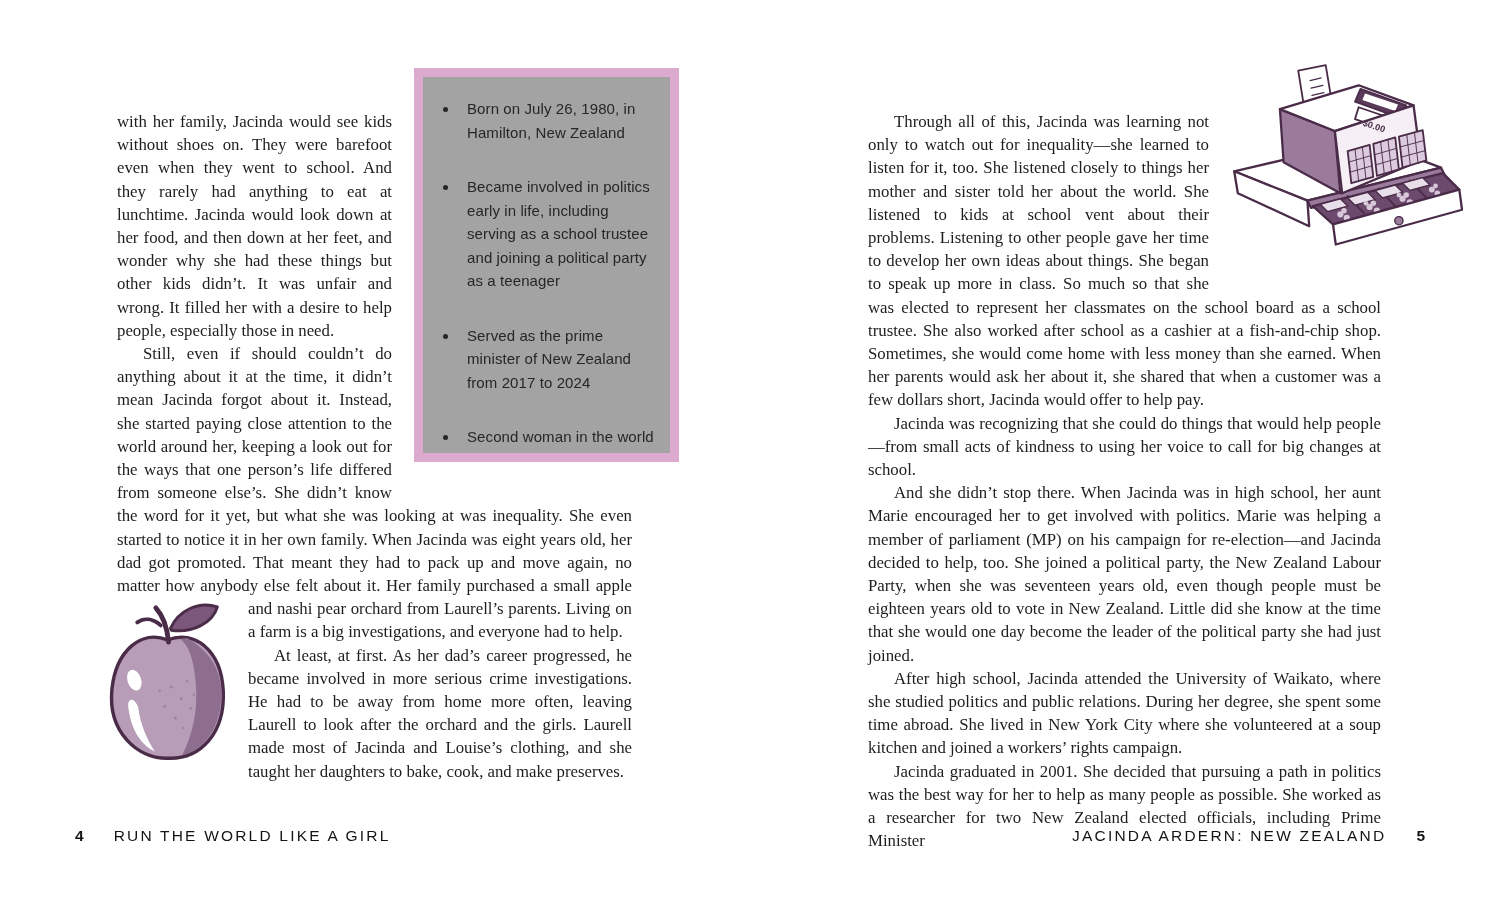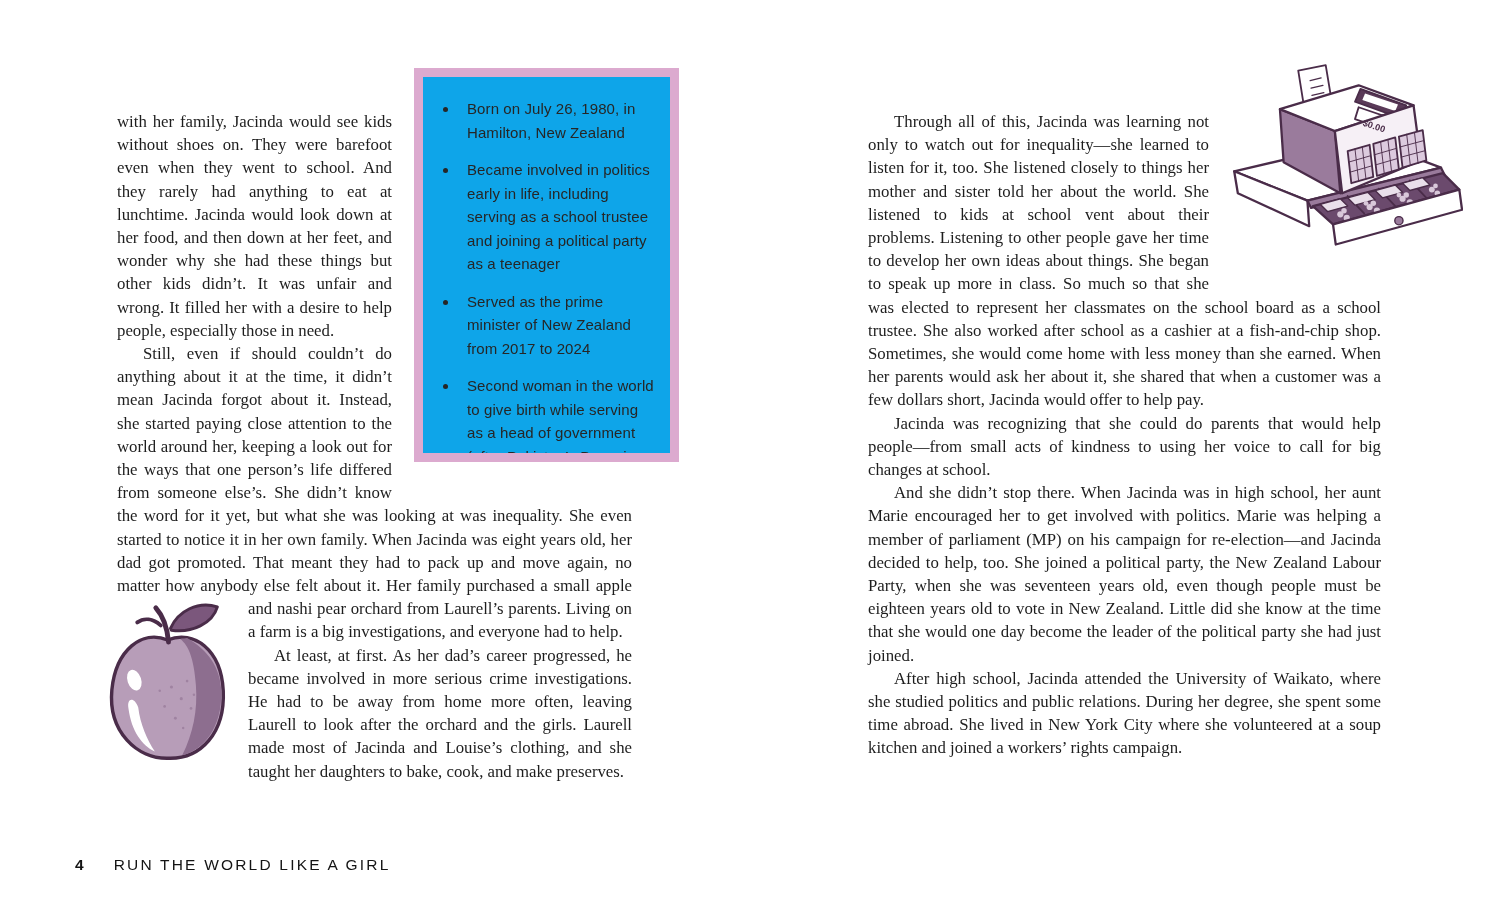--- a/index.html
+++ b/index.html
@@ -18,52 +18,52 @@
   .page-right { left: 868px; width: 513px; }
   .para { margin: 0; }
   .para.indent { text-indent: 26px; }
   b { font-weight: 400; }
 
   
   .fact-box {
     float: right;
     width: 265px; height: 394px;
     margin: -42px -47px 34px 22px;
-    background: #0ea5e9;
+    background: #a3a3a3;
     border: 9px solid #dcaacf;
     padding: 20px 16px 10px 14px;
     font-family: "Liberation Sans", sans-serif;
     font-size: 15px; line-height: 23.5px; letter-spacing: 0.1px;
     color: #262626; text-align: left; text-indent: 0;
     overflow: hidden;
   }
   .fact-box ul { margin: 0; padding: 0 0 0 22px; list-style: disc outside; }
   .fact-box li { padding-left: 8px; }
-  .fact-box li + li { margin-top: 14px; }
+  .fact-box li + li { margin-top: 31px; }
 
   
   .apple-spacer { float: left; width: 131px; height: 177px; }
   .apple-spacer svg { display: block; width: 142px; height: 171px; margin: 2px 0 0 -18px; }
 
   .register-spacer { float: right; width: 172px; height: 184px; }
   .register-spacer svg { display: block; width: 238px; height: 194px; margin: -54px 0 0 16px; }
 
   
   .footer {
     position: absolute; top: 827px;
     display: flex; align-items: baseline;
     font-family: "Liberation Sans", sans-serif;
     font-size: 15.5px; letter-spacing: 2.2px; color: #141414;
     white-space: nowrap;
   }
   .footer-left  { left: 75px; }
   .footer-right { right: 75px; }
   .footer .pagenum { font-weight: 700; letter-spacing: 0; }
   .footer .runhead { font-weight: 400; }
-  .footer-left  .runhead { margin-left: 30px; margin-top: 29px; }
+  .footer-left  .runhead { margin-left: 30px; }
   .footer-right .runhead { margin-right: 30px; }
 </style>
 </head>
 <body>
 
 <div class="spread">
 
   <div class="page page-left">
 
     <aside class="fact-box">
@@ -178,23 +178,28 @@
             <line x1="198.5" y1="85.5" x2="202.5" y2="119.5"></line>
                 <line x1="207" y1="83.5" x2="211" y2="117.5"></line>
             <line x1="191" y1="99.5" x2="217" y2="92.5"></line>
                 <line x1="192.5" y1="110.5" x2="218.5" y2="103.5"></line>
           </g>
         </g>
         <text x="150" y="76" transform="rotate(18 150 76)" font-family="Liberation Sans, sans-serif" font-size="10" font-weight="bold" fill="#4a2c49">$0.00</text>
       </svg>
         </span><span>Through all of this, Jacinda was learning not only to watch out for inequality—she learned to listen for it, too. She listened closely to things her mother and sister told her about the world. She listened to kids at school vent about their problems. Listening to other people gave her time to develop her own ideas about things. She began to speak up more in class. So much so that she was <b>elected</b> to represent her classmates on the <b>school board</b> as a school trustee. She also worked after school as a cashier at a fish-and-chip shop. Sometimes, she would come home with less money than she earned. When her parents would ask her about it, she shared that when a customer was a few dollars short, Jacinda would offer to help pay.</span></p>
 
-    <p class="para indent">Jacinda was recognizing that she could do parents that would help people—from small acts of kindness to using her voice to call for big changes at school.</p>
+    <p class="para indent">Jacinda was recognizing that she could do things that would help people—from small acts of kindness to using her voice to call for big changes at school.</p>
     <p class="para indent">And she didn’t stop there. When Jacinda was in high school, her aunt Marie encouraged her to get involved with <b>politics</b>. Marie was helping a <b>member of parliament (MP)</b> on his campaign for re-election—and Jacinda decided to help, too. She joined a political party, the New Zealand Labour Party, when she was seventeen years old, even though people must be eighteen years old to vote in New Zealand. Little did she know at the time that she would one day become the leader of the <b>political party</b> she had just joined.</p>
     <p class="para indent">After high school, Jacinda attended the University of Waikato, where she studied politics and public relations. During her degree, she spent some time abroad. She lived in New York City where she volunteered at a soup kitchen and joined a workers’ rights campaign.</p>
+    <p class="para indent">Jacinda graduated in 2001. She decided that pursuing a path in politics was the best way for her to help as many people as possible. She worked as a researcher for two New Zealand elected officials, including Prime Minister</p>
   </div>
 
   <div class="footer footer-left">
     <span class="pagenum">4</span>
     <span class="runhead">RUN THE WORLD LIKE A GIRL</span>
   </div>
+  <div class="footer footer-right">
+    <span class="runhead">JACINDA ARDERN: NEW ZEALAND</span>
+    <span class="pagenum">5</span>
+  </div>
 
 </div>
 
 </body></html>

